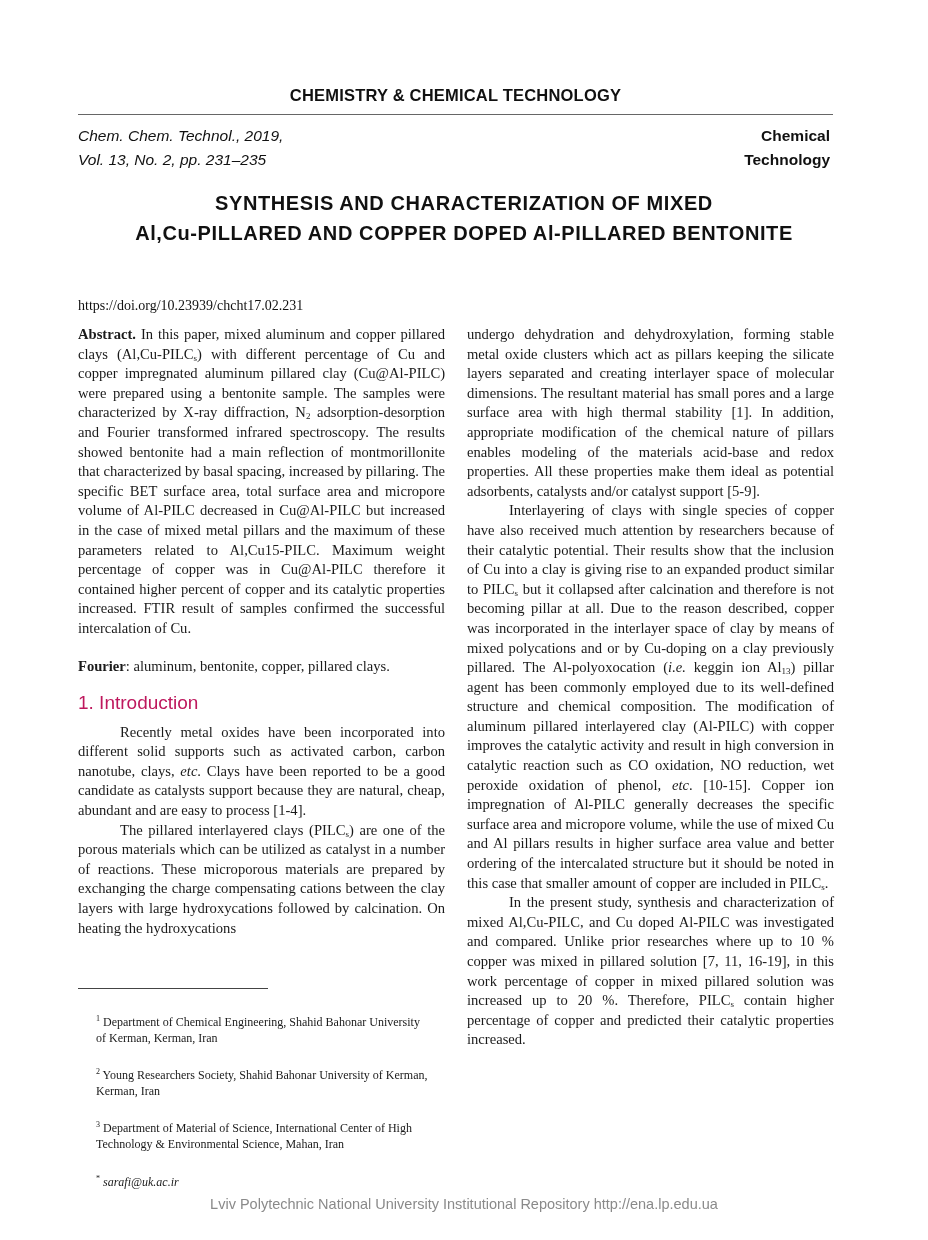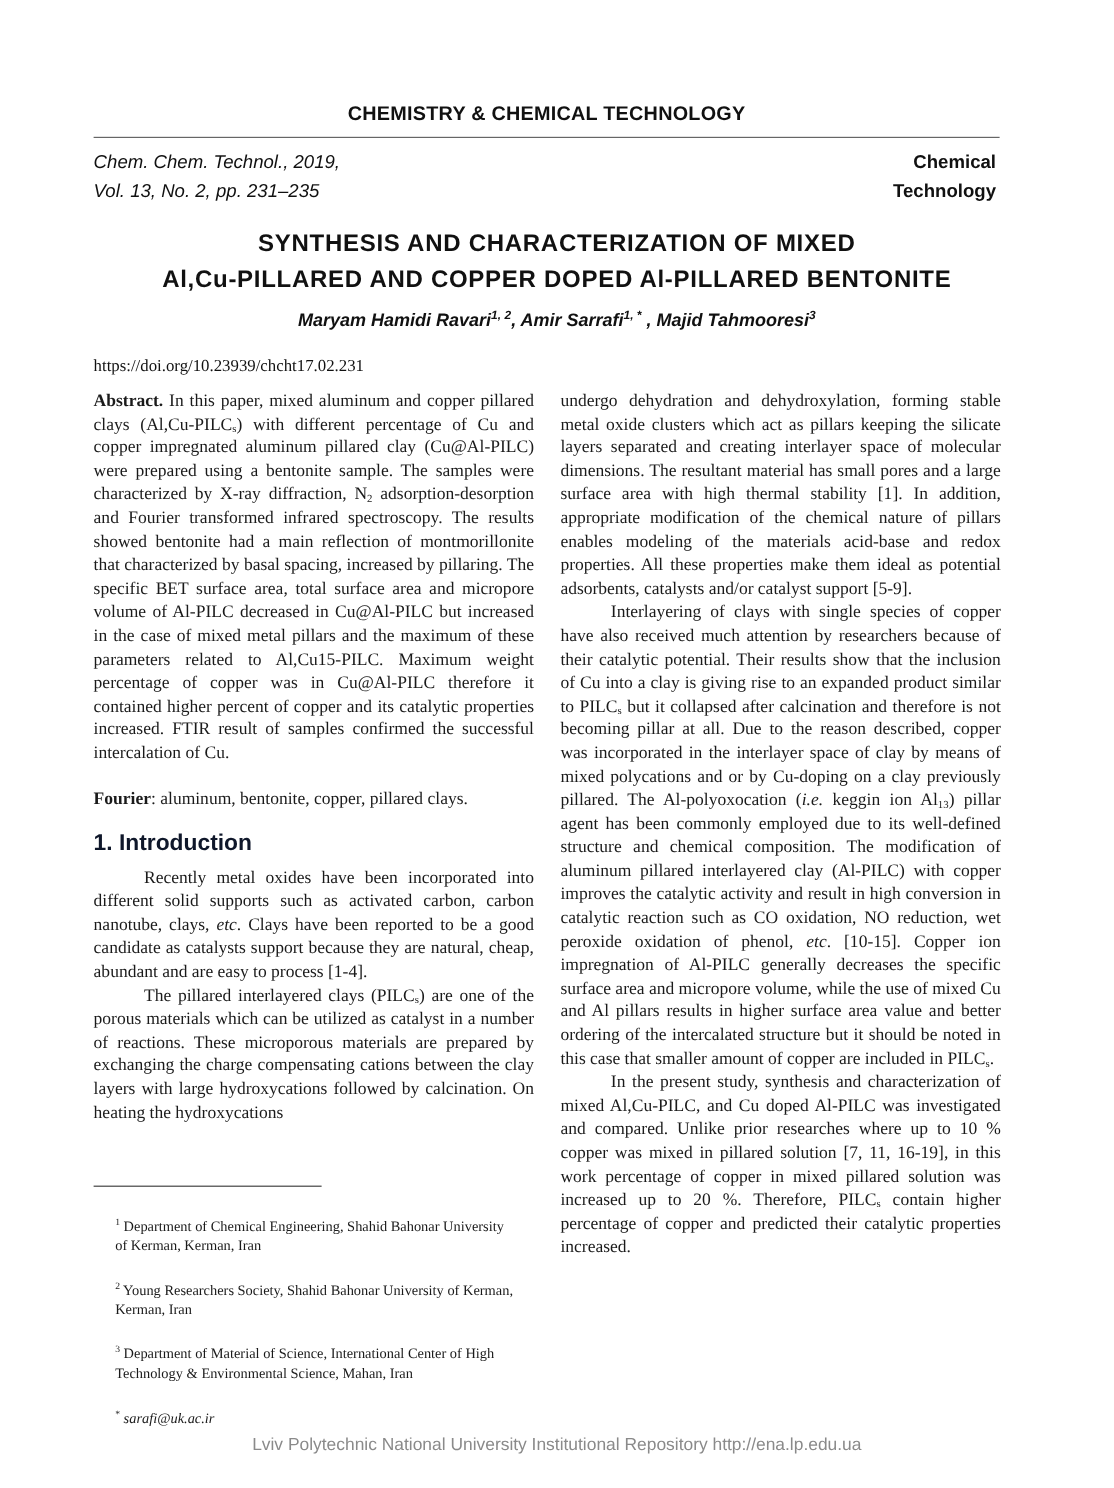--- a/index.html
+++ b/index.html
@@ -28,21 +28,21 @@
     .authors sup { font-size: 10px; }
 
     .doi { position: absolute; left: 78px; top: 298px; font-family: "Liberation Serif", serif; font-size: 14px; color: #111; }
 
     .col { position: absolute; font-family: "Liberation Serif", serif; font-size: 14.6px; line-height: 19.6px; text-align: justify; color: #1a1a1a; }
     .col-left { left: 78px; top: 325px; width: 367px; }
     .col-right { left: 467px; top: 325px; width: 367px; }
     .col p { margin: 0; }
     .indent { text-indent: 42px; }
     .kw { margin-top: 18px !important; }
-    .section-heading { font-family: "Liberation Sans", sans-serif; font-weight: bold; font-size: 19px; margin: 17px 0 10px 0; text-align: left; color: #0f172a; }
+    .section-heading { font-family: "Liberation Sans", sans-serif; font-weight: normal; font-size: 19px; margin: 17px 0 10px 0; text-align: left; color: #be185d; }
     sub { font-size: 9px; vertical-align: -2px; line-height: 0; }
     .bold { font-weight: bold; }
     .it { font-style: italic; }
 
     .fn-rule { position: absolute; left: 78px; top: 988px; width: 190px; border-top: 1px solid #444; }
     .footnotes { position: absolute; left: 78px; top: 993px; width: 370px; font-family: "Liberation Serif", serif; font-size: 12px; line-height: 15.6px; color: #1a1a1a; }
     .footnotes div { margin: 18px; }
     .footnotes sup { font-size: 8px; }
 
     .repo-footer { position: absolute; left: 0; top: 1196px; width: 928px; text-align: center; font-family: "Liberation Sans", sans-serif; font-size: 14.5px; color: #8a8a8a; }
@@ -62,23 +62,20 @@
   <div class="cite-right">
     <div>Chemical</div>
     <div>Technology</div>
   </div>
 
   <div class="title">
     <div>SYNTHESIS AND CHARACTERIZATION OF MIXED</div>
     <div>Al,Cu-PILLARED AND COPPER DOPED Al-PILLARED BENTONITE</div>
   </div>
 
-  <div class="authors">
-    <span>Maryam Hamidi Ravari</span><sup>1, 2</sup><span>, </span><span>Amir Sarrafi</span><sup>1, *</sup><span> , </span><span>Majid Tahmooresi</span><sup>3</sup>
-  </div>
 
   <div class="doi">https://doi.org/10.23939/chcht17.02.231</div>
 
   <div class="col col-left">
     <p><span class="bold">Abstract.</span><span> In this paper, mixed aluminum and copper pillared clays (Al,Cu-PILC</span><sub>s</sub><span>) with different percentage of Cu and copper impregnated aluminum pillared clay (Cu@Al-PILC) were prepared using a bentonite sample. The samples were characterized by X-ray diffraction, N</span><sub>2</sub><span> adsorption-desorption and Fourier transformed infrared spectroscopy. The results showed bentonite had a main reflection of montmorillonite that characterized by basal spacing, increased by pillaring. The specific BET surface area, total surface area and micropore volume of Al-PILC decreased in Cu@Al-PILC but increased in the case of mixed metal pillars and the maximum of these parameters related to Al,Cu15-PILC. Maximum weight percentage of copper was in Cu@Al-PILC therefore it contained higher percent of copper and its catalytic properties increased. FTIR result of samples confirmed the successful intercalation of Cu.</span></p>
 
     <p class="kw"><span class="bold">Fourier</span><span>: aluminum, bentonite, copper, pillared clays.</span></p>
 
     <div class="section-heading">1. Introduction</div>
 

